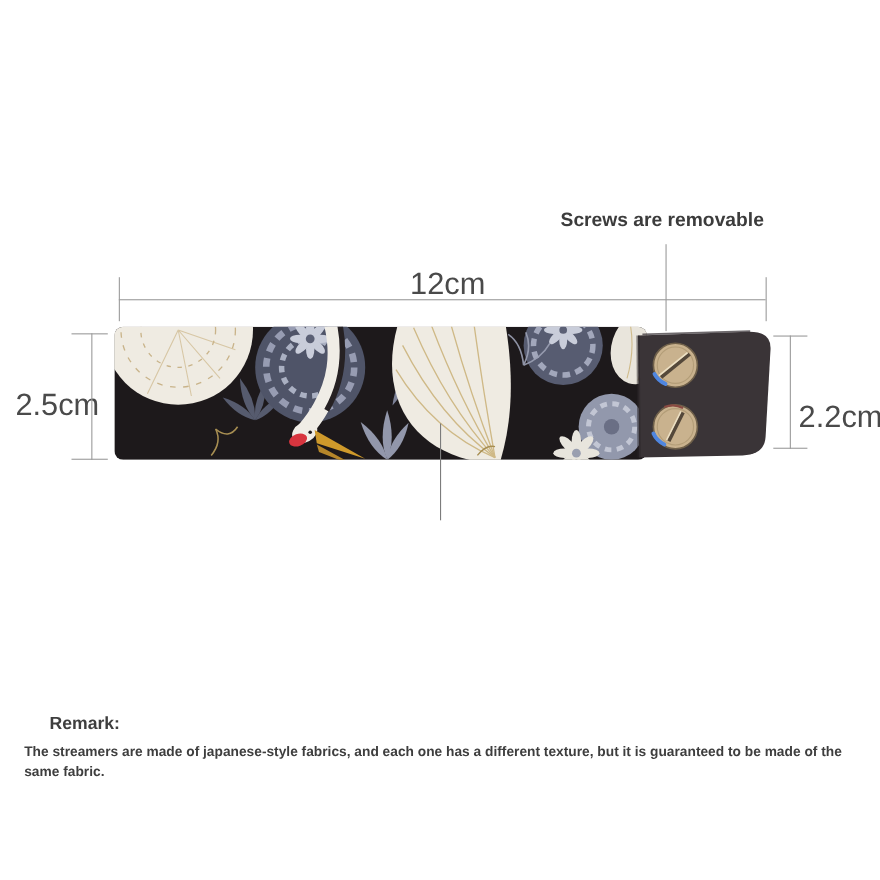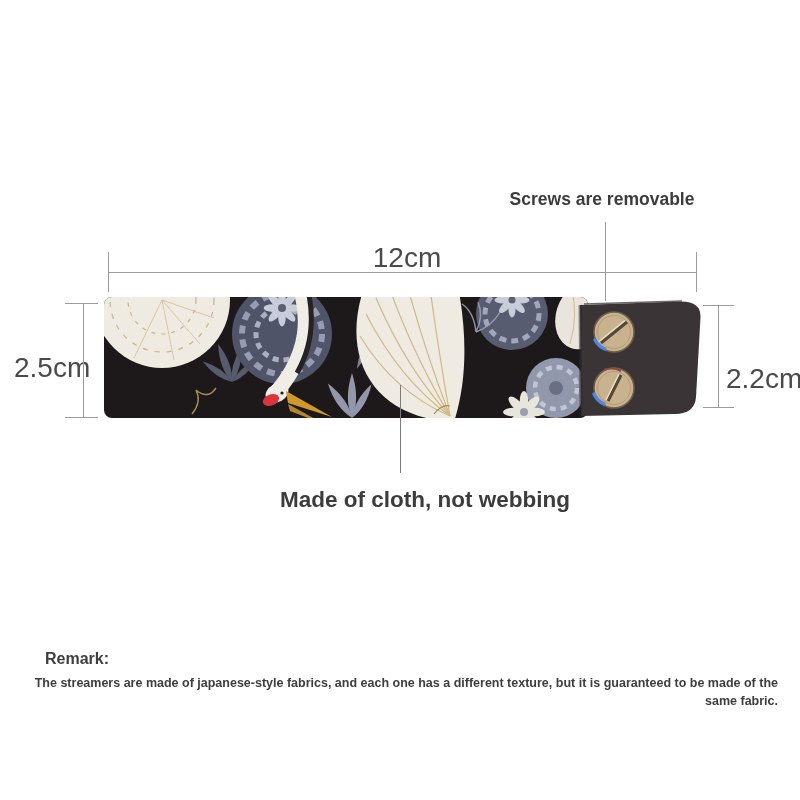--- a/index.html
+++ b/index.html
@@ -27,21 +27,21 @@
   #length-label { left:407px; top:242px; }
   #left-height-label { left:14px; top:352px; }
   #right-height-label { left:726px; top:363px; }
   #remark-heading {
     position:absolute; left:45px; top:650px;
     font-size:16px; font-weight:700; color:var(--remark-text,#3e3e3e);
   }
   #remark-body {
     position:absolute; left:22px; top:675px; width:756px;
     font-size:12.5px; font-weight:700; line-height:17.5px;
-    text-align:right; color:var(--remark-text,#3e3e3e);
+    text-align:left; color:var(--remark-text,#3e3e3e);
   }
   #strap-photo { position:absolute; left:104px; top:296px; }
 </style>
 </head>
 <body>
 
 <div class="canvas">
 
   <div id="screws-note" class="note center">Screws are removable</div>
   <div class="line v" style="left:605px; top:222px; height:79px;"></div>
@@ -186,18 +186,17 @@
   <div class="line v" style="left:83px; top:303px; height:115px;"></div>
   <div class="line h" style="left:65px; top:303px; width:33px;"></div>
   <div class="line h" style="left:65px; top:417px; width:33px;"></div>
 
   <div id="right-height-label" class="dim">2.2cm</div>
   <div class="line v" style="left:718px; top:305px; height:103px;"></div>
   <div class="line h" style="left:703px; top:305px; width:31px;"></div>
   <div class="line h" style="left:703px; top:407px; width:31px;"></div>
 
   <div class="line v" style="left:400px; top:385px; height:88px; background:#7c7c7c;"></div>
-  <div id="cloth-note" class="note center">Made of cloth, not webbing</div>
 
   <div id="remark-heading">Remark:</div>
   <div id="remark-body">The streamers are made of japanese-style fabrics, and each one has a different texture, but it is guaranteed to be made of the same fabric.</div>
 
 </div>
 
 </body></html>

